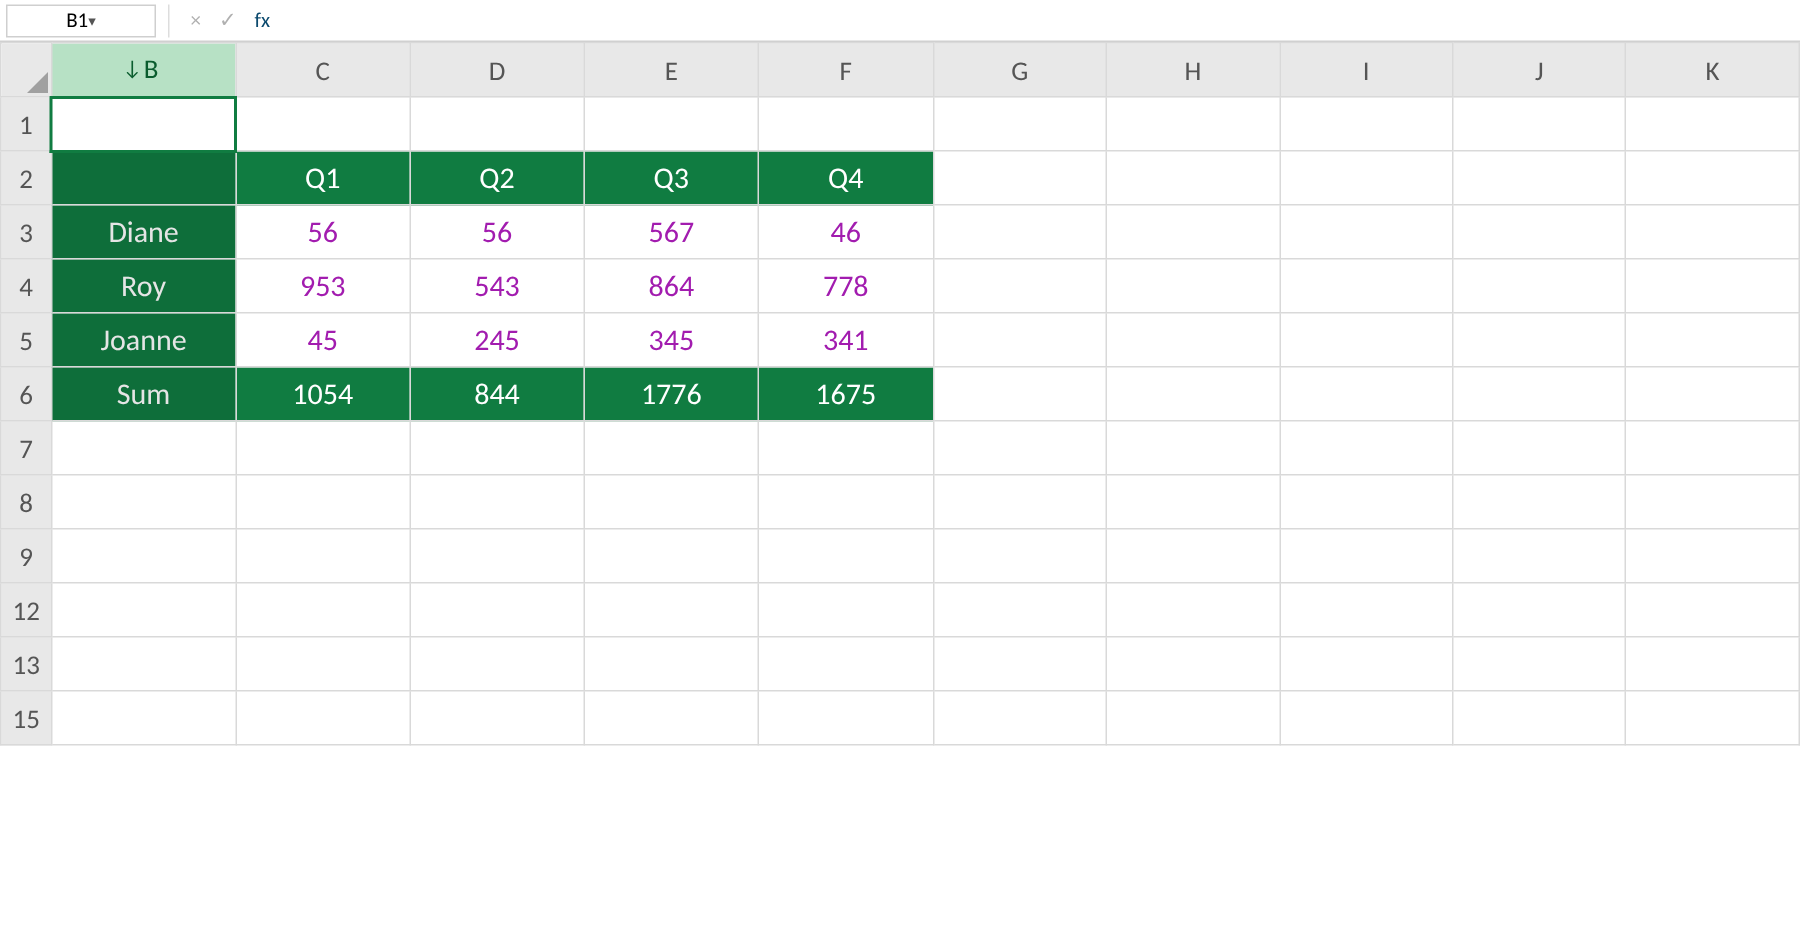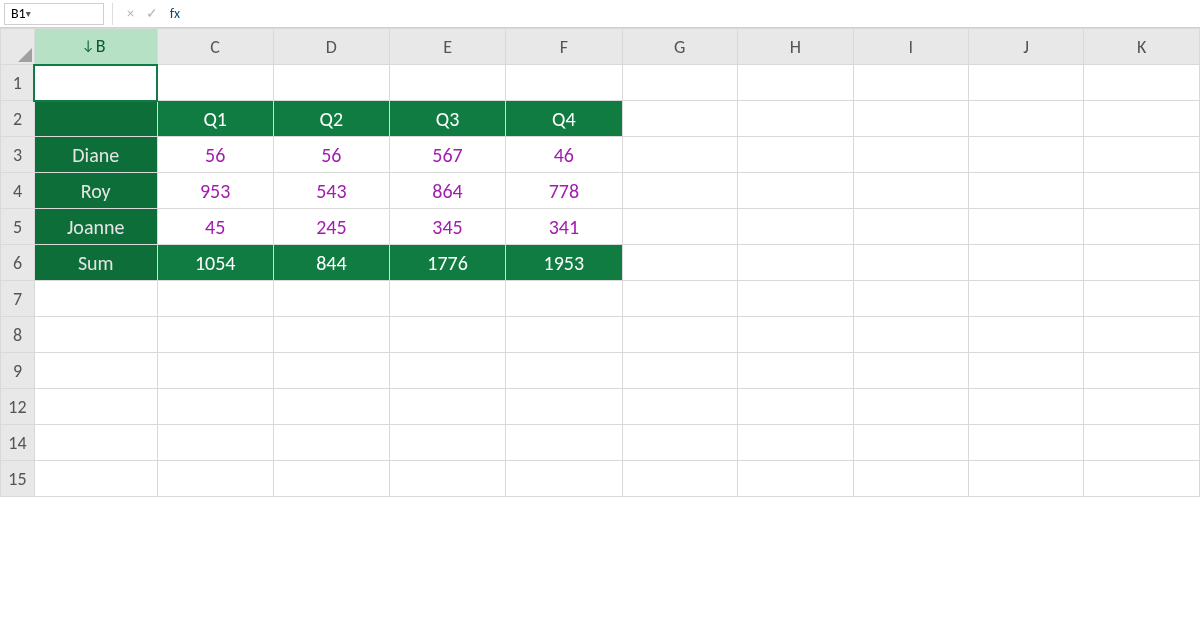--- a/index.html
+++ b/index.html
@@ -21,21 +21,21 @@
     }
     .name-box {
       width: 100px;
       height: 22px;
       font-size: 14px;
       padding: 0 6px;
       border: 1px solid #cfcfcf;
       background: #ffffff;
       display: flex;
       align-items: center;
-      justify-content: flex-start;
+      justify-content: center;
     }
     .name-box .chev {
       font-size: 10px;
       color: #555;
     }
     .divider-v {
       width: 1px;
       height: 22px;
       background: #ddd;
       margin: 0 8px;
@@ -282,21 +282,21 @@
         <td class="empty"></td>
         <td class="empty"></td>
       </tr>
 
       <tr>
         <th class="row-header">6</th>
         <td class="row-label">Sum</td>
         <td class="sum-cell">1054</td>
         <td class="sum-cell">844</td>
         <td class="sum-cell">1776</td>
-        <td class="sum-cell">1953</td>
+        <td class="sum-cell">1675</td>
         <td class="empty"></td>
         <td class="empty"></td>
         <td class="empty"></td>
         <td class="empty"></td>
         <td class="empty"></td>
       </tr>
 
       <tr>
           <th class="row-header">7</th>
           <td class="empty"></td>
@@ -343,21 +343,21 @@
           <td class="empty"></td>
           <td class="empty"></td>
           <td class="empty"></td>
           <td class="empty"></td>
           <td class="empty"></td>
           <td class="empty"></td>
           <td class="empty"></td>
           <td class="empty"></td>
         </tr>
       <tr>
-          <th class="row-header">14</th>
+          <th class="row-header">13</th>
           <td class="empty"></td>
           <td class="empty"></td>
           <td class="empty"></td>
           <td class="empty"></td>
           <td class="empty"></td>
           <td class="empty"></td>
           <td class="empty"></td>
           <td class="empty"></td>
           <td class="empty"></td>
           <td class="empty"></td>

